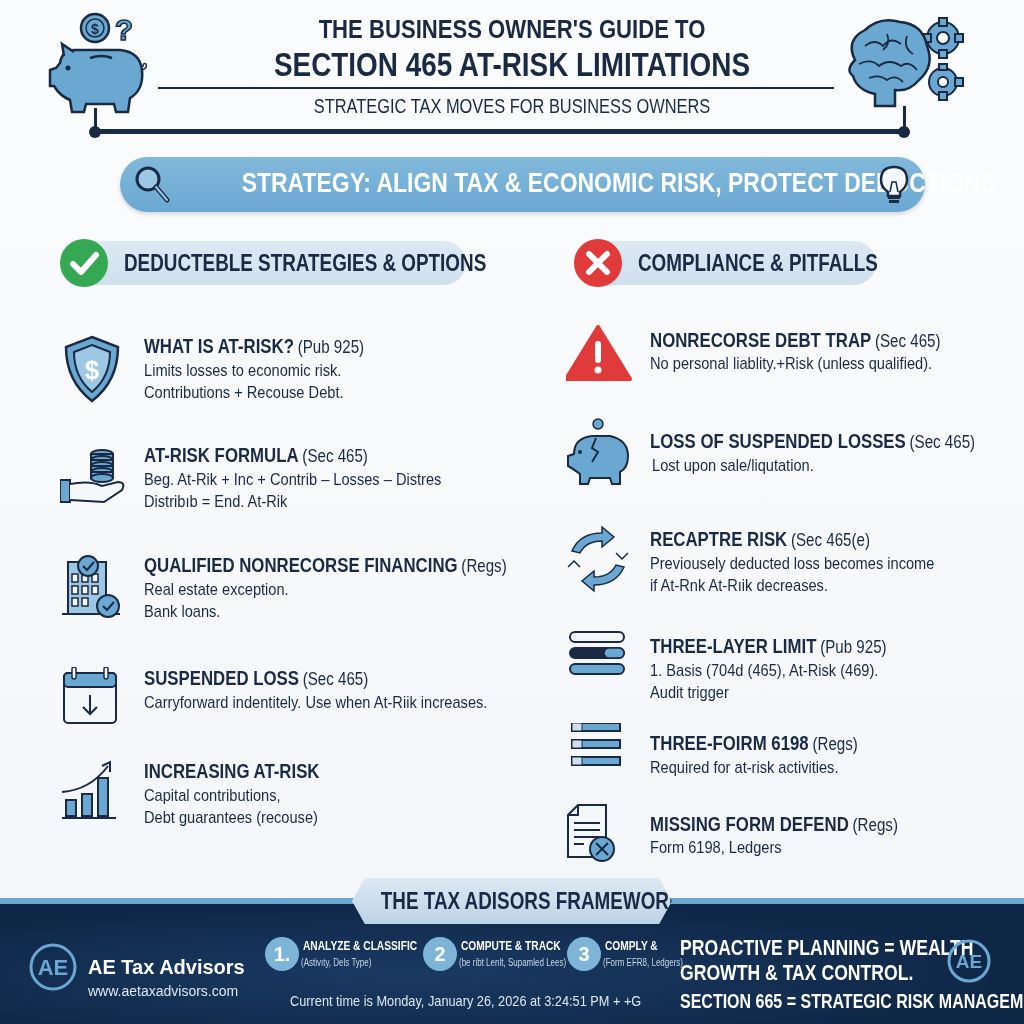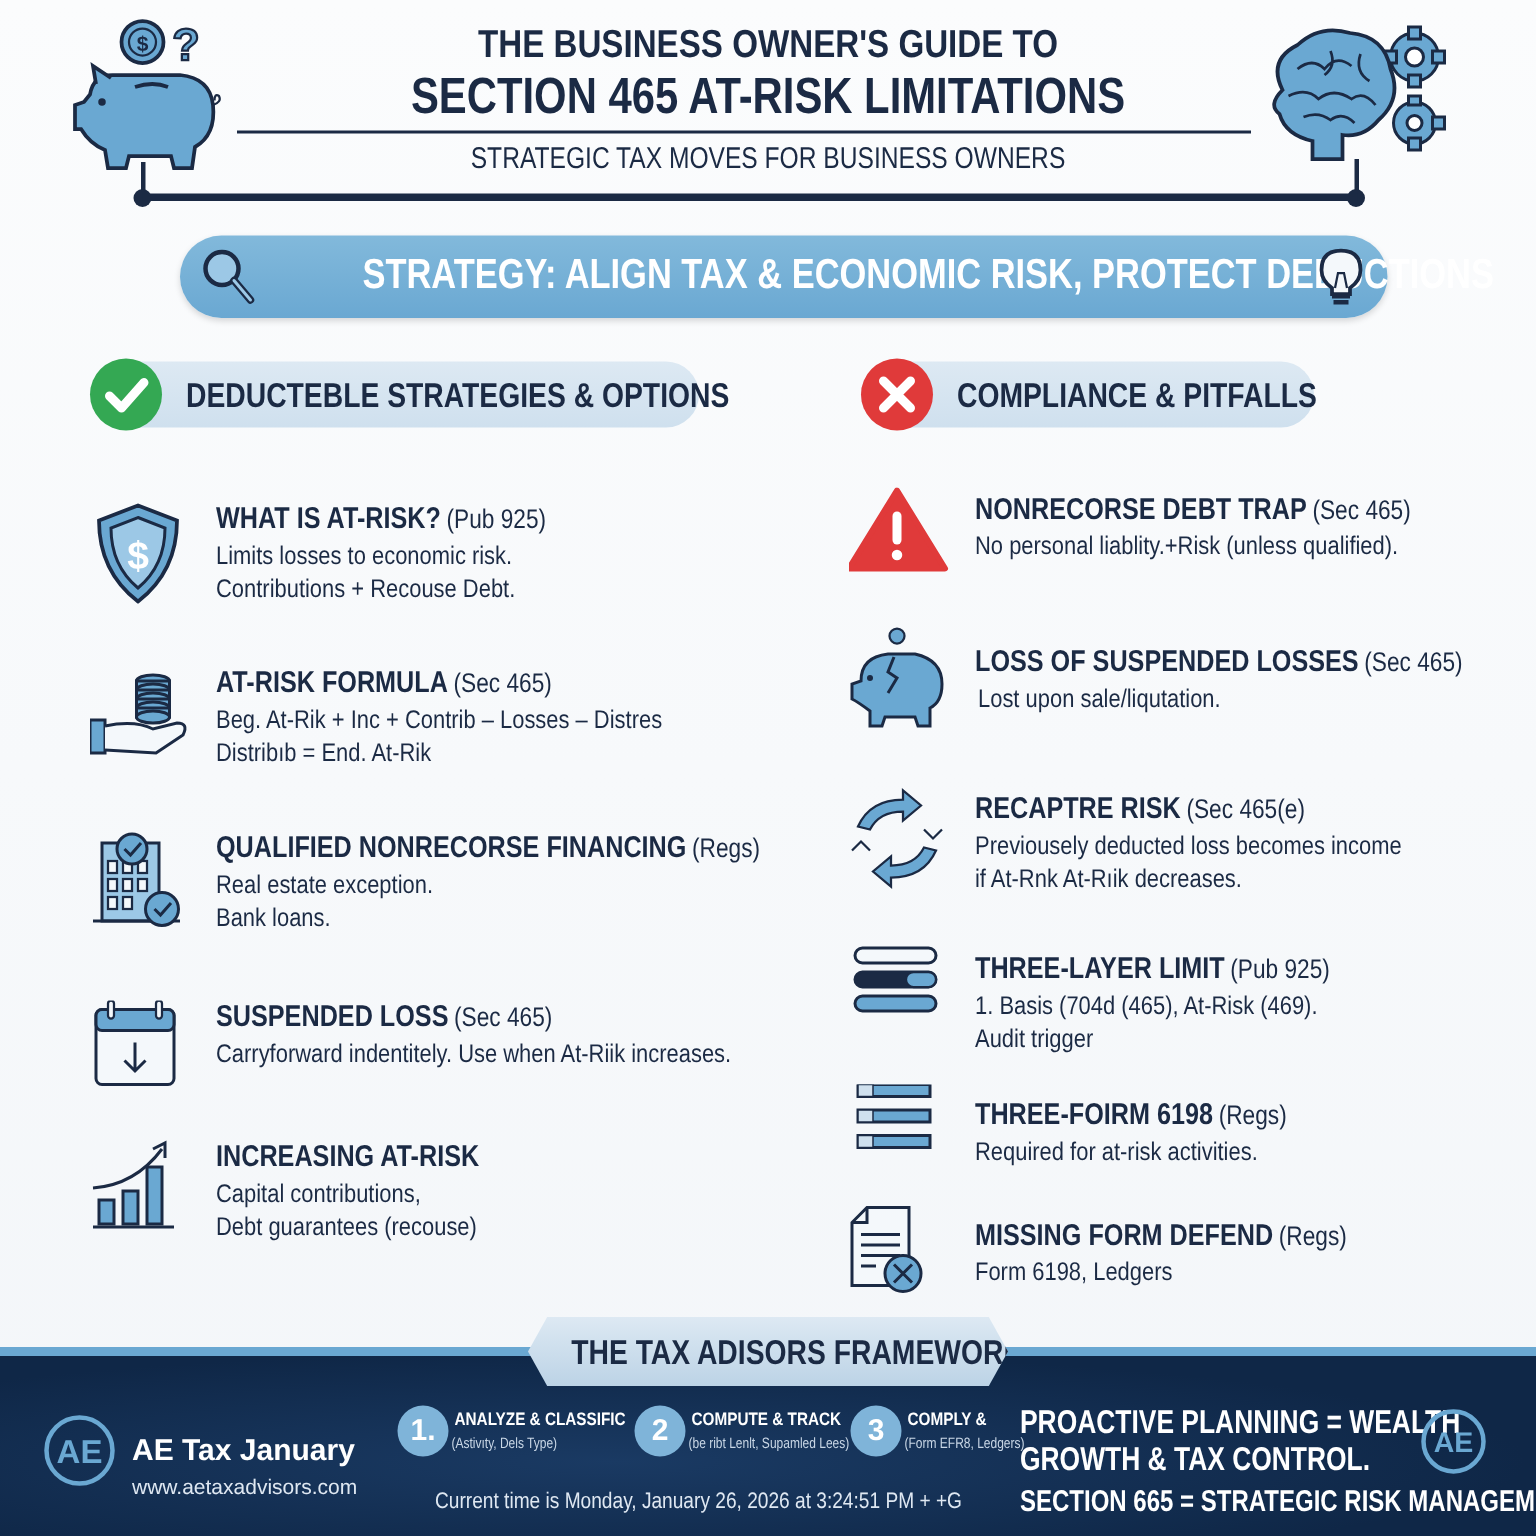--- a/index.html
+++ b/index.html
@@ -322,21 +322,21 @@
 <div class="footer"></div>
 <div class="footer-topline"></div>
 <div class="fw-badge">
   <div class="fw-text">THE TAX ADISORS FRAMEWORK</div>
 </div>
 
 <svg class="logo-circle" viewBox="0 0 50 50">
   <circle cx="25" cy="25" r="22" fill="none" stroke="#6aa8d2" stroke-width="3"></circle>
   <text x="25" y="33" text-anchor="middle" font-size="22" font-weight="bold" fill="#6aa8d2" font-family="Liberation Sans, sans-serif">AE</text>
 </svg>
-<div class="brand-name">AE Tax January</div>
+<div class="brand-name">AE Tax Advisors</div>
 <div class="brand-url">www.aetaxadvisors.com</div>
 
 <div class="step" style="left:265px;">
   <div class="step-num">1.</div>
   <div class="step-title">ANALYZE &amp; CLASSIFIC</div>
   <div class="step-sub">(Astivıty, Dels Type)</div>
 </div>
 <div class="step" style="left:423px;">
   <div class="step-num">2</div>
   <div class="step-title">COMPUTE &amp; TRACK</div>

